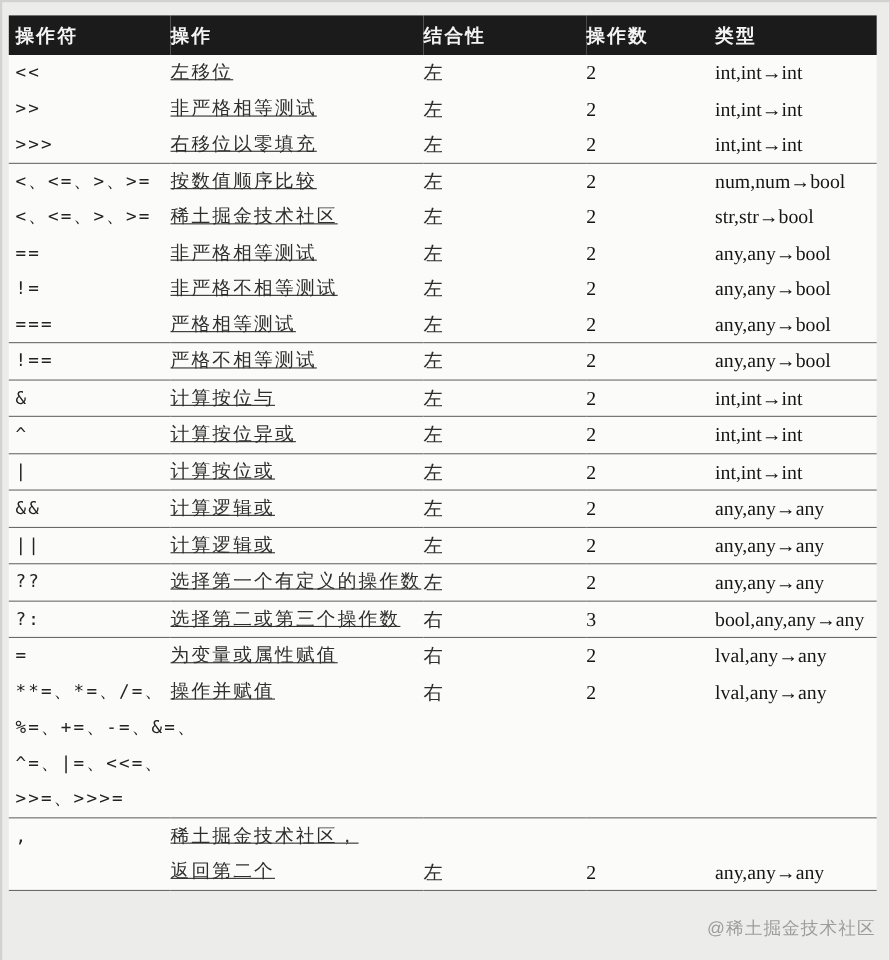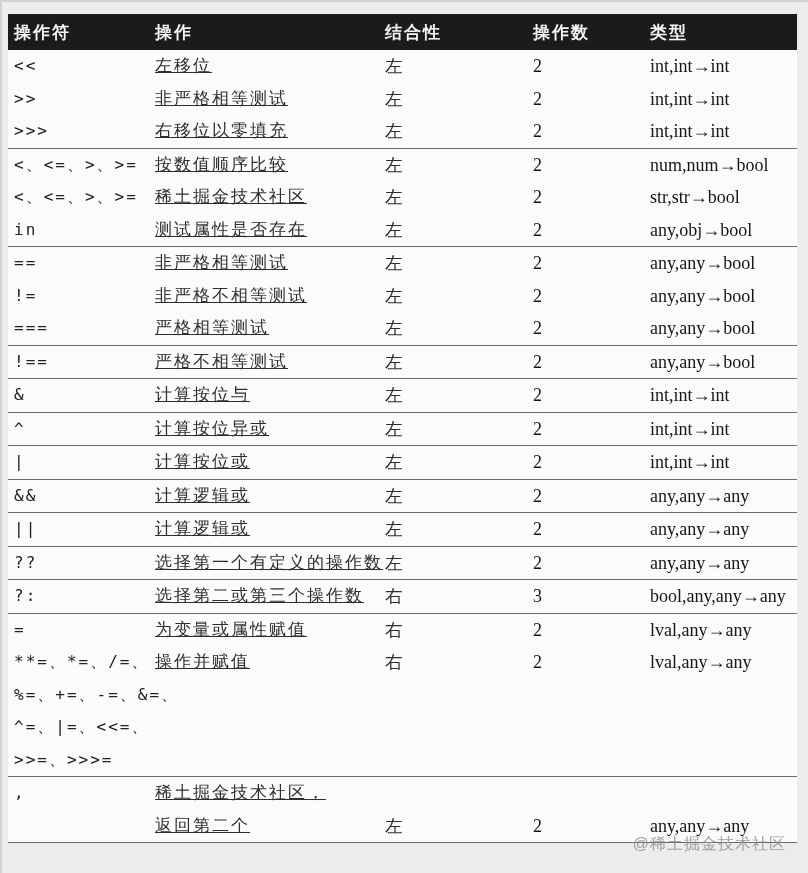--- a/index.html
+++ b/index.html
@@ -54,21 +54,21 @@
   .operands-cell,.types-cell{
     font-family:"Liberation Serif","DejaVu Serif",serif;
     font-size:18px;
     color:#151515;
   }
   tr.valign-top td{vertical-align:top;}
   td.vbottom{vertical-align:bottom;}
   .line{line-height:32.5px;height:32.5px;}
   .watermark{
     position:absolute;
-    right:22px;bottom:18px;
+    right:12px;bottom:18px;
     font-size:16px;
     letter-spacing:1px;
     color:#8f8f8f;
     opacity:.85;
     pointer-events:none;
   }
 </style>
 </head>
 <body>
 
@@ -140,31 +140,20 @@
       <td class="c1 op-cell">
             <div class="line">&lt;、&lt;=、&gt;、&gt;=</div>
           </td>
       <td class="operation-cell">
             <div class="line">稀土掘金技术社区</div>
           </td>
       <td class="assoc-cell">左</td>
       <td class="operands-cell">2</td>
       <td class="types-cell">str,str→bool</td>
     </tr>
-        <tr class="sep">
-      <td class="c1 op-cell">
-            <div class="line">in</div>
-          </td>
-      <td class="operation-cell">
-            <div class="line">测试属性是否存在</div>
-          </td>
-      <td class="assoc-cell">左</td>
-      <td class="operands-cell">2</td>
-      <td class="types-cell">any,obj→bool</td>
-    </tr>
         <tr>
       <td class="c1 op-cell">
             <div class="line">==</div>
           </td>
       <td class="operation-cell">
             <div class="line">非严格相等测试</div>
           </td>
       <td class="assoc-cell">左</td>
       <td class="operands-cell">2</td>
       <td class="types-cell">any,any→bool</td>

